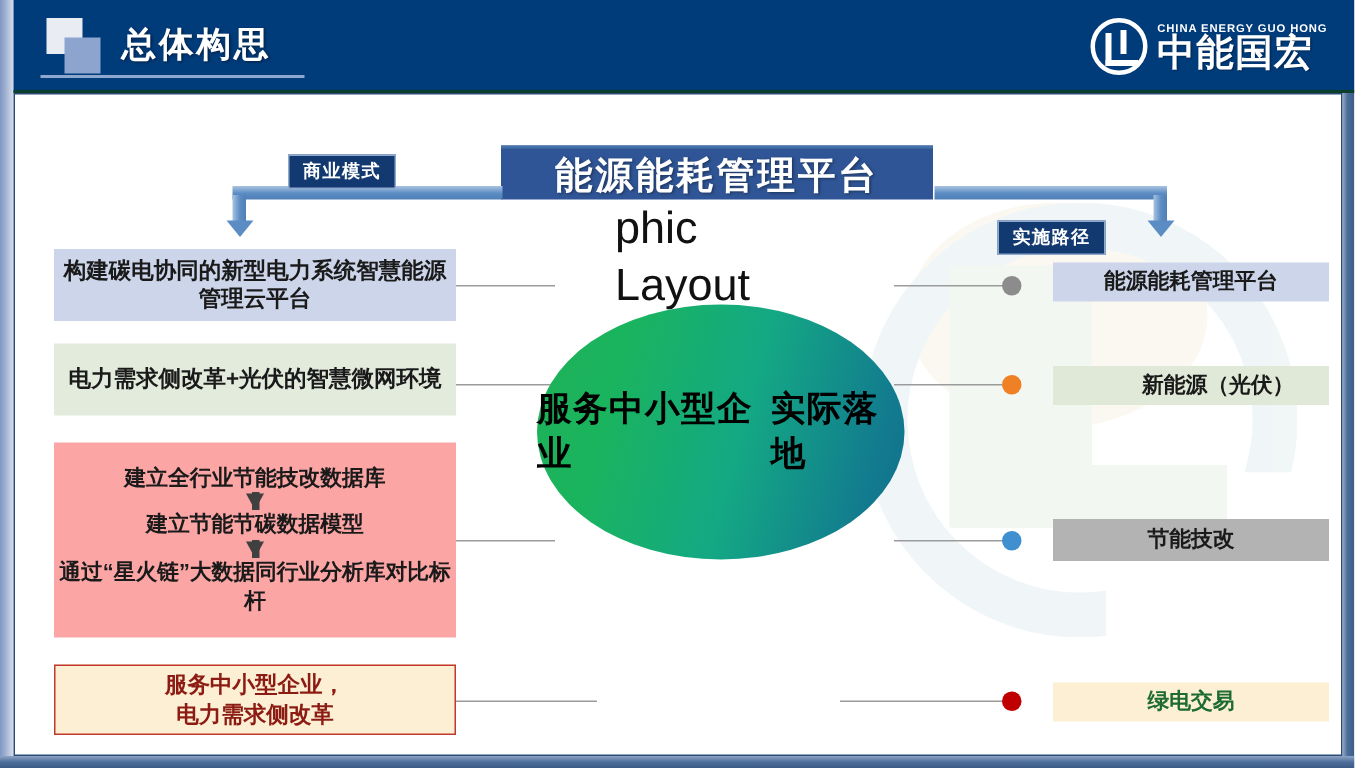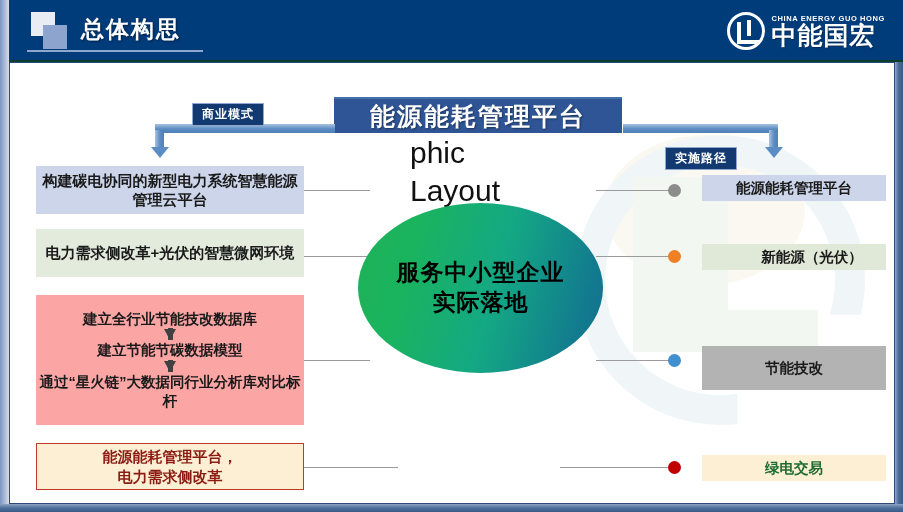--- a/index.html
+++ b/index.html
@@ -161,21 +161,21 @@
   #elbow-right { left: 623px; top: 124px; width: 155px; height: 38px; }
   #elbow-right .bar  { left: 0; top: 0; width: 155px; }
   #elbow-right .stem { right: 0; top: 6px; height: 18px; }
   #elbow-right .head { right: -4.5px; top: 23px; }
 
   
   .hub {
     position: absolute; left: 358px; top: 203px; width: 245px; height: 170px;
     border-radius: 50%;
     background: linear-gradient(105deg, #1eb158 0%, #1ab45e 22%, #14a884 55%, #127a8f 88%, #10708c 100%);
-    display: flex; flex-direction: column; align-items: center; justify-content: center;
+    display: flex; flex-direction: row; align-items: center; justify-content: center;
     z-index: 5;
   }
   .hub-line {
     color: #000000; font-size: 23px; font-weight: bold;
     letter-spacing: 1px; line-height: 1.3;
   }
 
   
   .conn { position: absolute; height: 1px; background: #9b9b9b; z-index: 2; }
   .dot  { position: absolute; width: 13px; height: 13px; border-radius: 50%; z-index: 3; }
@@ -207,21 +207,21 @@
             background: #fca5a5; color: #1a1a1a; font-size: 14.5px; gap: 0; }
   #box-l4 { left: 20px; top: 443px; width: 268px; height: 47px;
             background: #fcefd3; border: 1px solid #c0392b;
             color: #8c1b13; font-size: 15px; }
 
   
   #box-r1 { left: 686px; top: 175px; width: 184px; height: 26px;
             background: #ccd5ea; color: #1a1a1a; font-size: 14.5px; }
   #box-r2 { left: 686px; top: 244px; width: 184px; height: 26px;
             background: #e0e9d8; color: #1a1a1a; font-size: 14.5px; padding-left: 36px; }
-  #box-r3 { left: 686px; top: 346px; width: 184px; height: 44px;
+  #box-r3 { left: 686px; top: 346px; width: 184px; height: 28px;
             background: #b3b3b3; color: #1a1a1a; font-size: 14.5px; }
   #box-r4 { left: 686px; top: 455px; width: 184px; height: 26px;
             background: #fcefd3; color: #1d6b33; font-size: 14.5px; }
 </style>
 </head>
 <body>
 
 <div id="slide">
 
   <div class="frame-left"></div>
@@ -301,21 +301,21 @@
     <span class="box-line">电力需求侧改革+光伏的智慧微网环境</span>
   </div>
   <div class="box" id="box-l3">
     <span class="box-line">建立全行业节能技改数据库</span>
     <span class="arrow-dn"></span>
     <span class="box-line">建立节能节碳数据模型</span>
     <span class="arrow-dn"></span>
     <span class="box-line">通过“星火链”大数据同行业分析库对比标杆</span>
   </div>
   <div class="box" id="box-l4">
-    <span class="box-line">能源能耗管理平台，</span>
+    <span class="box-line">服务中小型企业，</span>
     <span class="box-line">电力需求侧改革</span>
   </div>
 
   <div class="box" id="box-r1">
     <span class="box-line">能源能耗管理平台</span>
   </div>
   <div class="box" id="box-r2">
     <span class="box-line">新能源（光伏）</span>
   </div>
   <div class="box" id="box-r3">

